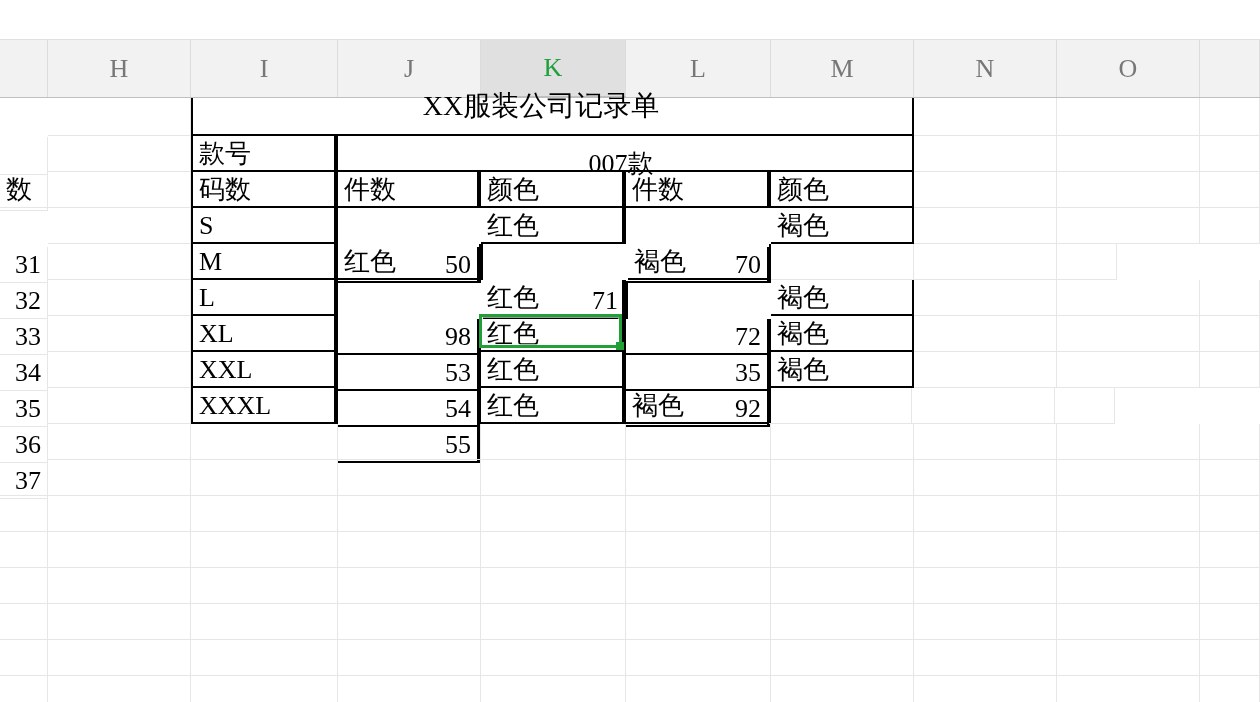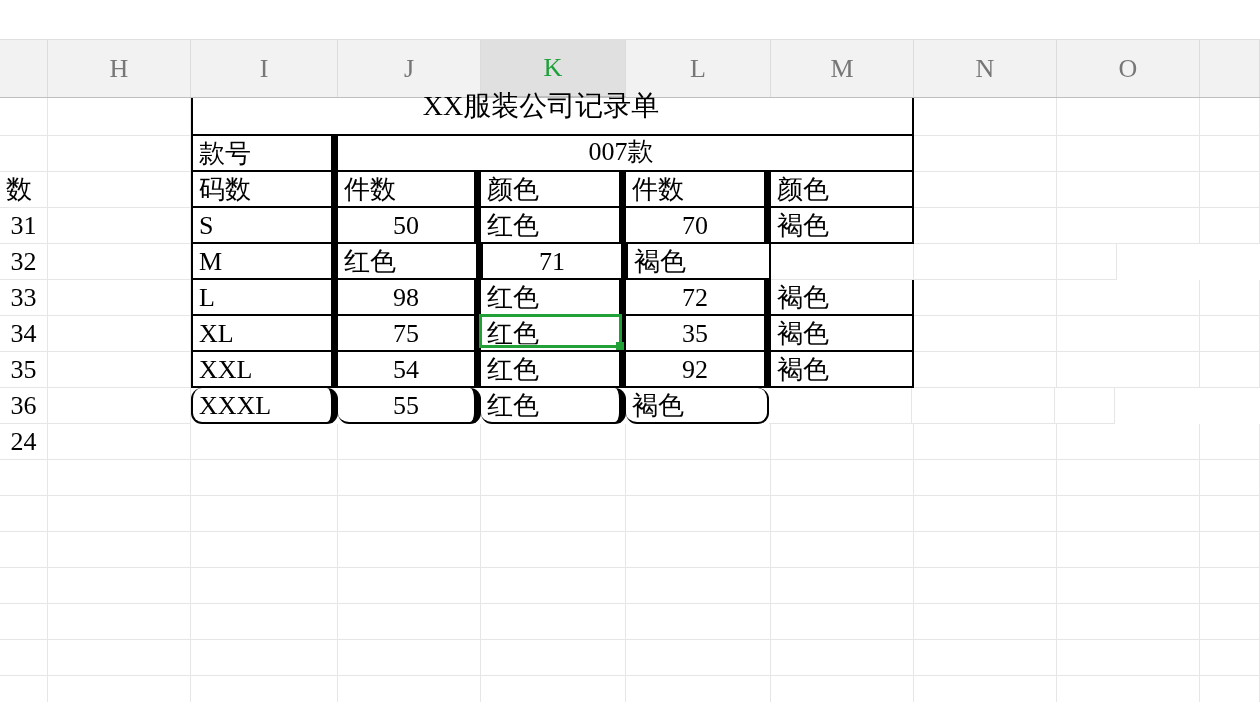--- a/index.html
+++ b/index.html
@@ -59,41 +59,41 @@
     height: 100%;
     font-size: 26px;
     padding: 2px 6px 0 6px;
     line-height: 32px;
     white-space: nowrap;
     overflow: visible;
     border-right: 1px solid #e6e6e6;
     border-bottom: 1px solid #e6e6e6;
     cursor: cell;
   }
-  .cell.num { text-align: center; }
+  .cell.num { text-align: right; margin-top: 39px; }
   .cell.txt { text-align: left; }
   .cell.ctr { text-align: center; }
 
   
   .cG { width: 48px;  } 
   .cH { width: 143px; }
   .cI { width: 147px; }
   .cJ { width: 143px; }
   .cK { width: 145px; }
   .cL { width: 145px; }
   .cM { width: 143px; }
   .cN { width: 143px; }
   .cO { width: 143px; }
   .cP { width: 60px;  }
 
   
   .bk-l { border-left: 2px solid #000; }
   .bk-r { border-right: 2px solid #000; }
-  .bk-b { border-bottom: 2px solid #000; border-radius: 11px; }
-  .bk-inner-r { border-right: 7px solid #000000; }
+  .bk-b { border-bottom: 2px solid #000; }
+  .bk-inner-r { border-right: 4px solid #000000; }
   .bk-inner-b { border-bottom: 2px solid #000; }
 
   
   .title-cell {
     font-size: 28px;
     text-align: center;
   }
 
   
   .selection {
@@ -147,21 +147,21 @@
       <div class="cell cO"></div>
       <div class="cell cP"></div>
     </div>
 
     <div class="row">
       <div class="cell num cG"></div>
       <div class="cell cH"></div>
       <div class="cell cI bk-l bk-inner-r bk-inner-b txt">款号</div>
       <div class="cell cJ bk-inner-b ctr" style="border-right:none"></div>
       <div class="cell cK bk-inner-b ctr" style="border-right:none;position:relative">
-        <span style="position:absolute;left:40px;top:0;width:200px">007款</span>
+        <span style="position:absolute;left:40px;top:12px;width:200px">007款</span>
       </div>
       <div class="cell cL bk-inner-b ctr" style="border-right:none"></div>
       <div class="cell cM bk-r bk-inner-b ctr"></div>
       <div class="cell cN"></div>
       <div class="cell cO"></div>
       <div class="cell cP"></div>
     </div>
 
     <div class="row">
       <div class="cell txt cG">数</div>
@@ -211,21 +211,21 @@
       <div class="cell cM bk-r bk-inner-b txt">褐色</div>
       <div class="cell cN"></div>
       <div class="cell cO"></div>
       <div class="cell cP"></div>
     </div>
 
     <div class="row">
       <div class="cell num cG">34</div>
       <div class="cell cH"></div>
       <div class="cell cI bk-l bk-inner-r bk-inner-b txt">XL</div>
-      <div class="cell cJ bk-inner-r bk-inner-b num">75</div>
+      <div class="cell cJ bk-inner-r bk-inner-b num">53</div>
       <div class="cell cK bk-inner-r bk-inner-b txt" id="sel-cell">红色</div>
       <div class="cell cL bk-inner-r bk-inner-b num">35</div>
       <div class="cell cM bk-r bk-inner-b txt">褐色</div>
       <div class="cell cN"></div>
       <div class="cell cO"></div>
       <div class="cell cP"></div>
     </div>
 
     <div class="row">
       <div class="cell num cG">35</div>
@@ -246,21 +246,21 @@
       <div class="cell cI bk-l bk-inner-r bk-b txt">XXXL</div>
       <div class="cell cJ bk-inner-r bk-b num">55</div>
       <div class="cell cK bk-inner-r bk-b txt">红色</div>
       <div class="cell cM bk-r bk-b txt">褐色</div>
       <div class="cell cN"></div>
       <div class="cell cO"></div>
       <div class="cell cP"></div>
     </div>
 
     <div class="row">
-      <div class="cell num cG">24</div>
+      <div class="cell num cG">37</div>
       <div class="cell cH"></div>
       <div class="cell cI"></div>
       <div class="cell cJ"></div>
       <div class="cell cK"></div>
       <div class="cell cL"></div>
       <div class="cell cM"></div>
       <div class="cell cN"></div>
       <div class="cell cO"></div>
       <div class="cell cP"></div>
     </div>

